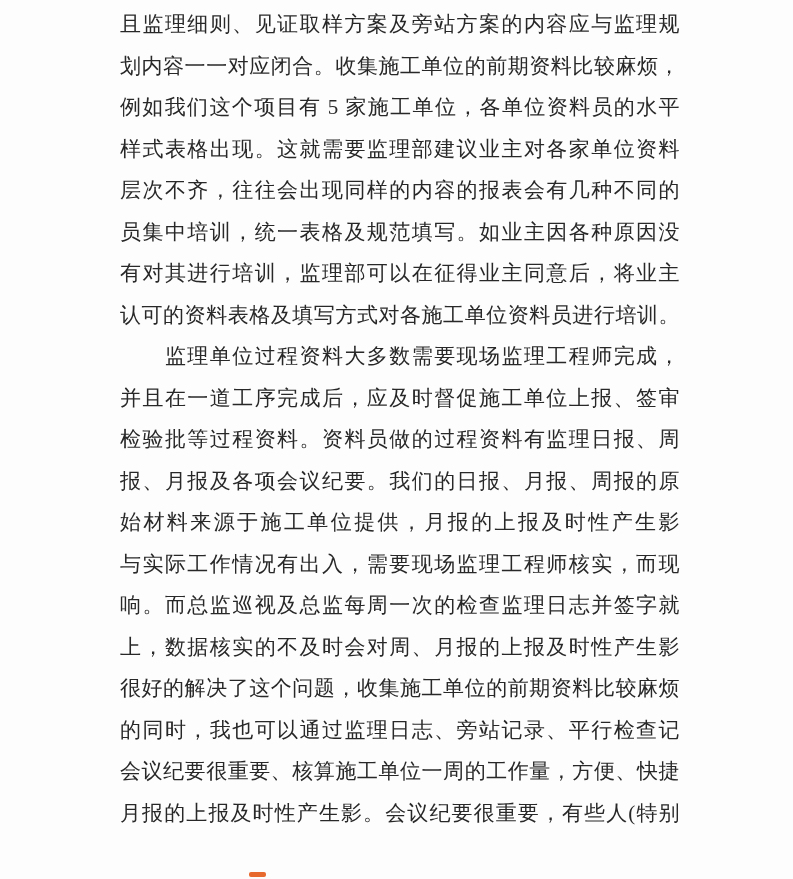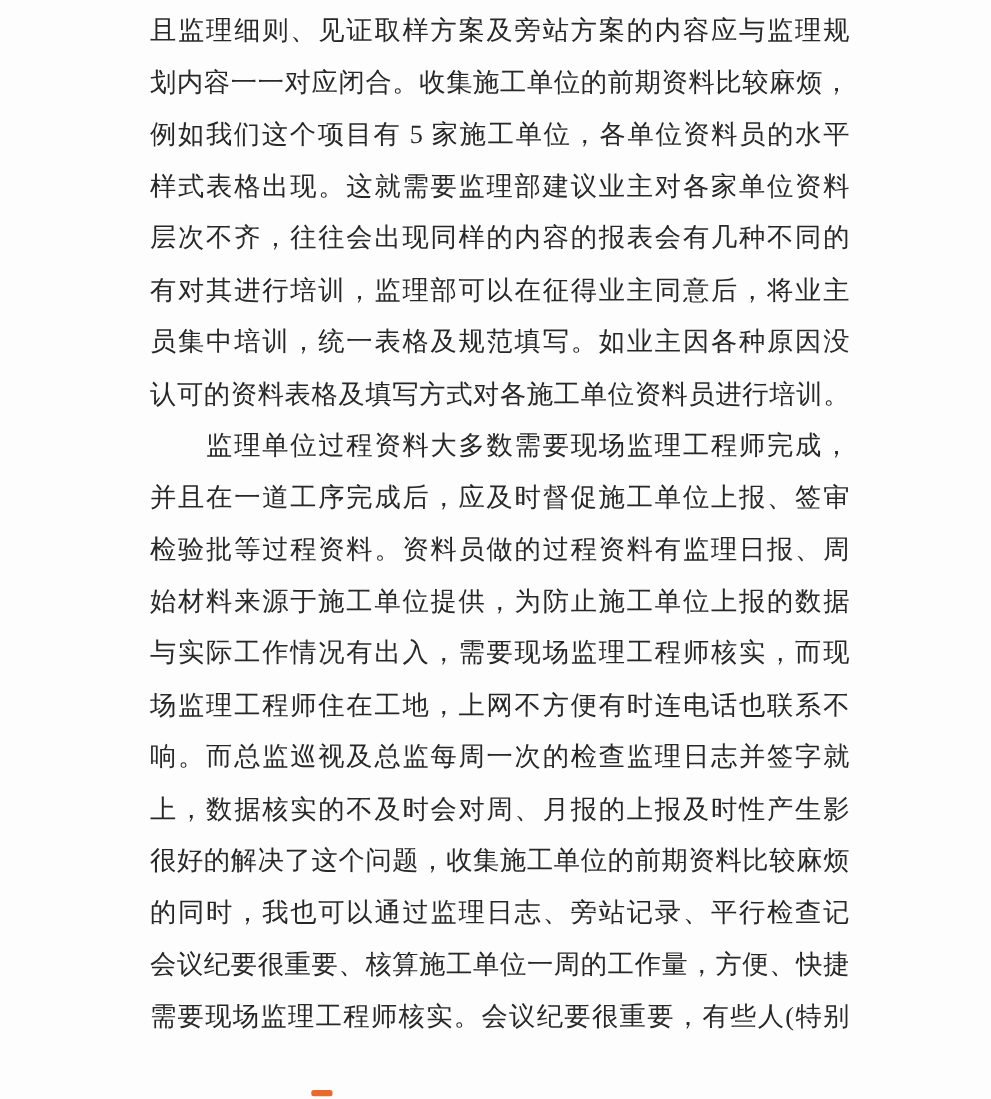--- a/index.html
+++ b/index.html
@@ -45,30 +45,30 @@
 </head>
 <body>
 
 <div class="page">
   <div class="textblock">
     <div class="line">且监理细则、见证取样方案及旁站方案的内容应与监理规</div>
     <div class="line">划内容一一对应闭合。收集施工单位的前期资料比较麻烦，</div>
     <div class="line">例如我们这个项目有 5 家施工单位，各单位资料员的水平</div>
     <div class="line">样式表格出现。这就需要监理部建议业主对各家单位资料</div>
     <div class="line">层次不齐，往往会出现同样的内容的报表会有几种不同的</div>
+    <div class="line">员集中培训，统一表格及规范填写。如业主因各种原因没</div>
     <div class="line">有对其进行培训，监理部可以在征得业主同意后，将业主</div>
-    <div class="line">员集中培训，统一表格及规范填写。如业主因各种原因没</div>
     <div class="line">认可的资料表格及填写方式对各施工单位资料员进行培训。</div>
     <div class="line">　　监理单位过程资料大多数需要现场监理工程师完成，</div>
     <div class="line">并且在一道工序完成后，应及时督促施工单位上报、签审</div>
     <div class="line">检验批等过程资料。资料员做的过程资料有监理日报、周</div>
-    <div class="line">始材料来源于施工单位提供，为防止施工单位上报的数据</div>
+    <div class="line">报、月报及各项会议纪要。我们的日报、月报、周报的原</div>
+    <div class="line">始材料来源于施工单位提供，月报的上报及时性产生影</div>
     <div class="line">与实际工作情况有出入，需要现场监理工程师核实，而现</div>
-    <div class="line">场监理工程师住在工地，上网不方便有时连电话也联系不</div>
     <div class="line">响。而总监巡视及总监每周一次的检查监理日志并签字就</div>
     <div class="line">上，数据核实的不及时会对周、月报的上报及时性产生影</div>
     <div class="line">很好的解决了这个问题，收集施工单位的前期资料比较麻烦</div>
     <div class="line">的同时，我也可以通过监理日志、旁站记录、平行检查记</div>
     <div class="line">会议纪要很重要、核算施工单位一周的工作量，方便、快捷</div>
-    <div class="line">需要现场监理工程师核实。会议纪要很重要，有些人(特别</div>
+    <div class="line">月报的上报及时性产生影。会议纪要很重要，有些人(特别</div>
   </div>
   <div class="red-fragment"></div>
 </div>
 
 </body></html>

